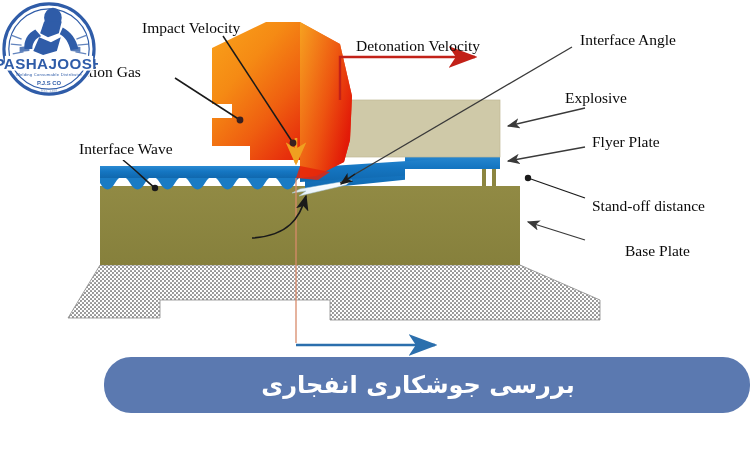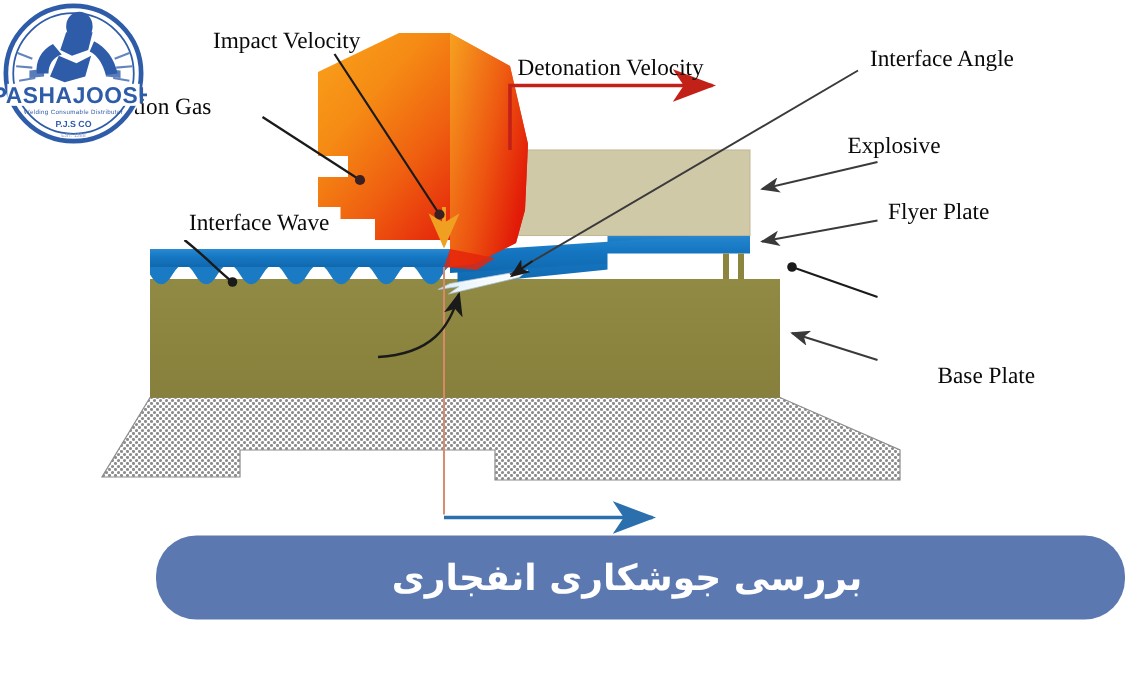--- a/index.html
+++ b/index.html
@@ -175,31 +175,32 @@
       <circle cx="528" cy="178" r="3.2" fill="#1a1a1a" stroke="none"></circle>
 
       <line x1="585" y1="240" x2="528" y2="222" stroke-width="1.3" stroke="#3a3a3a" marker-end="url(#arwGray)"></line>
     </g>
   </svg>
 
   <div class="lbl" style="left:142px;top:20px;">Impact Velocity</div>
 
   <div class="lbl" style="left:44px;top:64px;">Detonation Gas</div>
 
-  <div class="lbl lbl-boxed" style="left:72px;top:138px;margin-left:47px;">Interface Wave</div>
-
-
-  <div class="lbl" style="left:345px;top:38px;">Detonation Velocity</div>
+  <div class="lbl lbl-boxed" style="left:72px;top:138px;">Interface Wave</div>
+
+
+  <div class="lbl" style="left:356px;top:38px;">Detonation Velocity</div>
 
   <div class="lbl" style="left:580px;top:32px;">Interface Angle</div>
 
   <div class="lbl" style="left:565px;top:90px;">Explosive</div>
 
   <div class="lbl" style="left:592px;top:134px;">Flyer Plate</div>
 
+  <div class="lbl" style="left:592px;top:198px;">Stand-off distance</div>
 
   <div class="lbl" style="left:592px;top:243px;margin-left:33px;">Base Plate</div>
 
 
   <div id="banner">
     <span id="banner-title">بررسی جوشکاری انفجاری</span>
   </div>
 
   <svg id="logo" viewBox="0 0 100 100">
     <circle cx="50" cy="50" r="49" fill="#ffffff"></circle>

